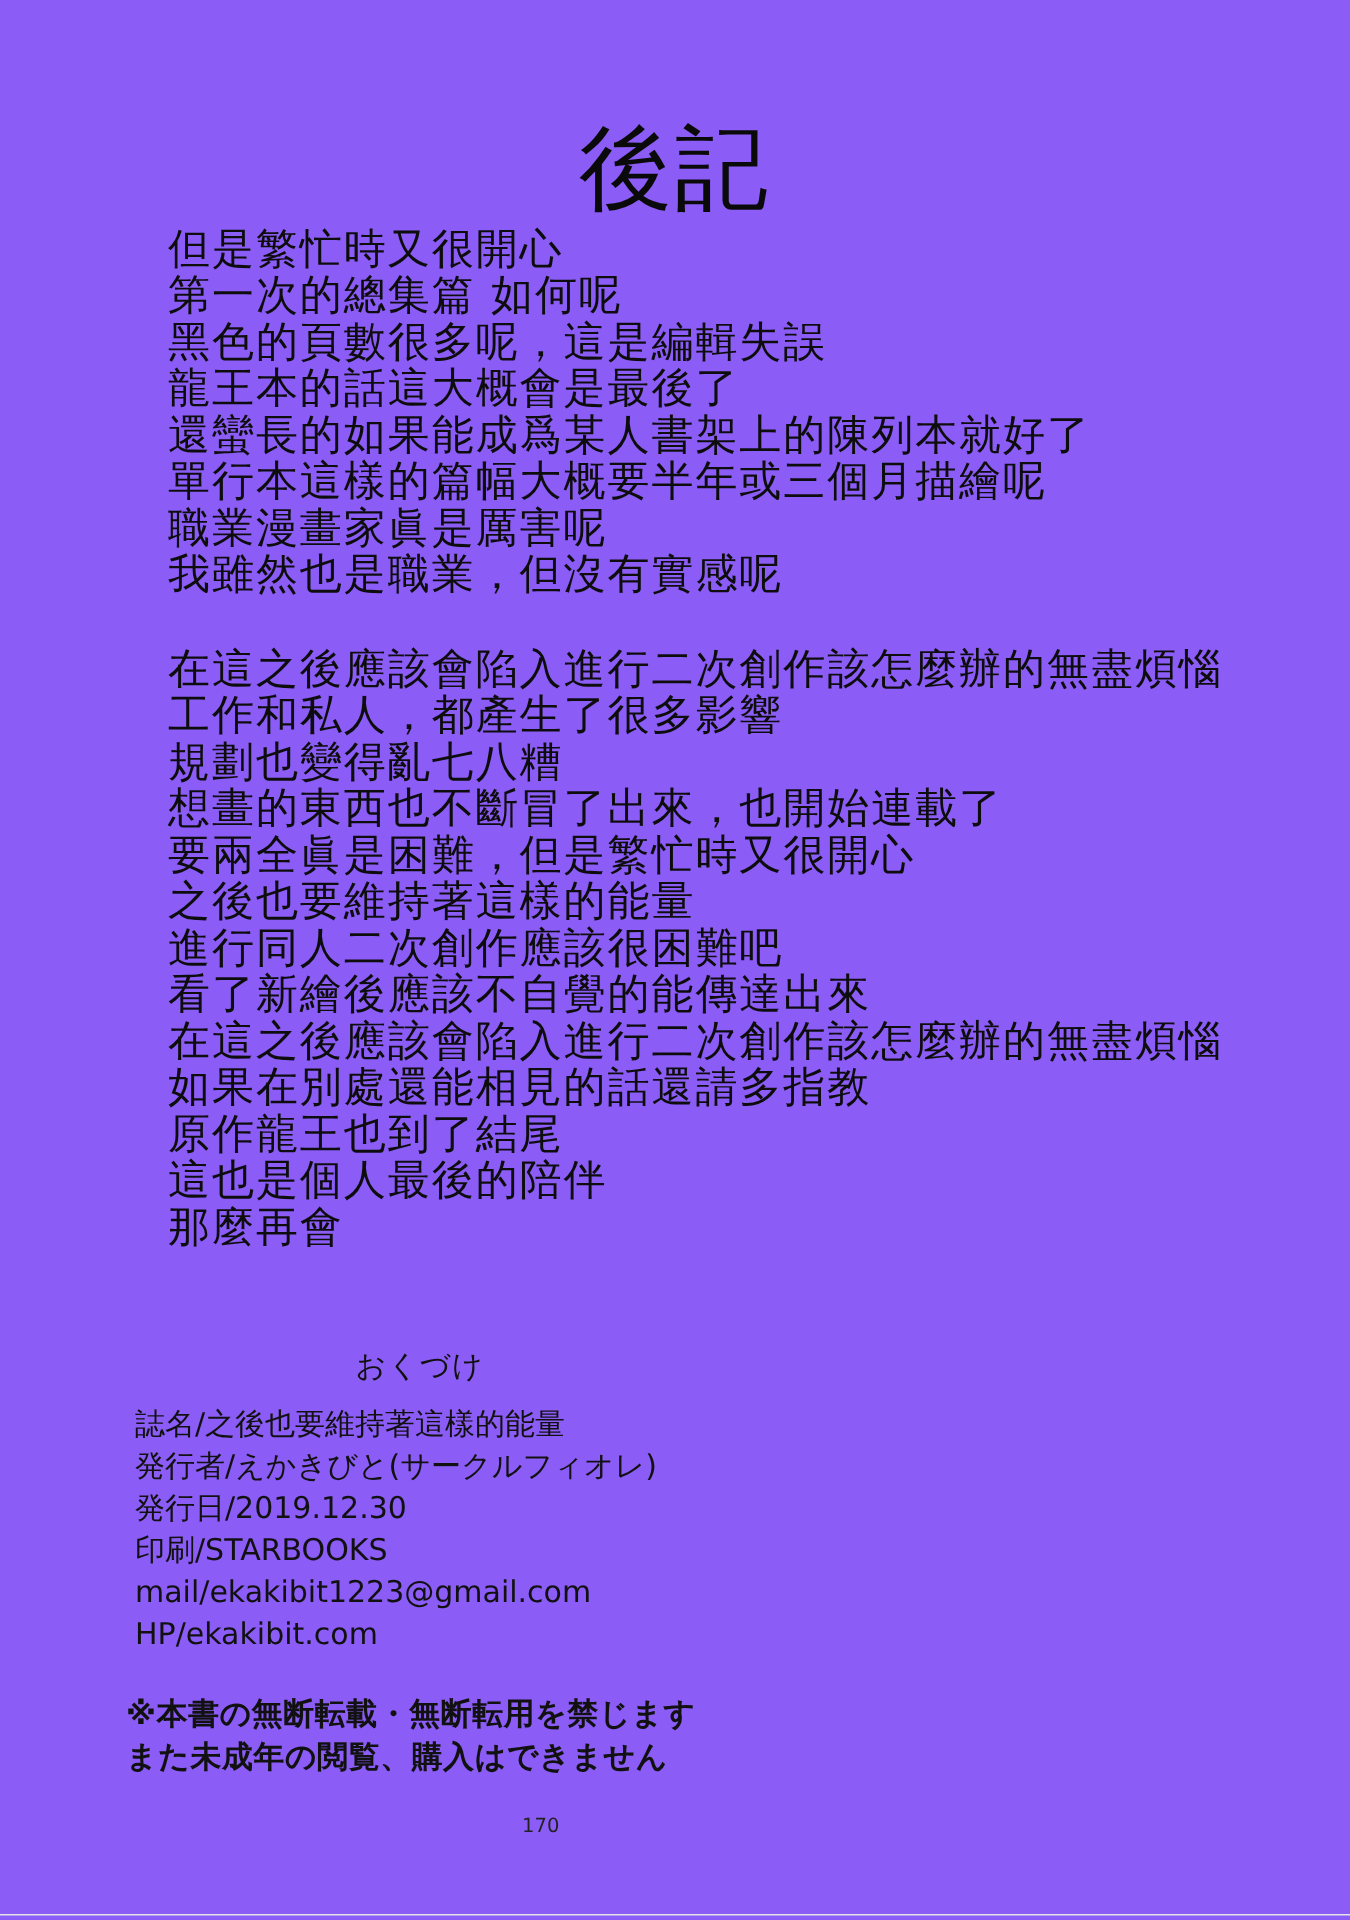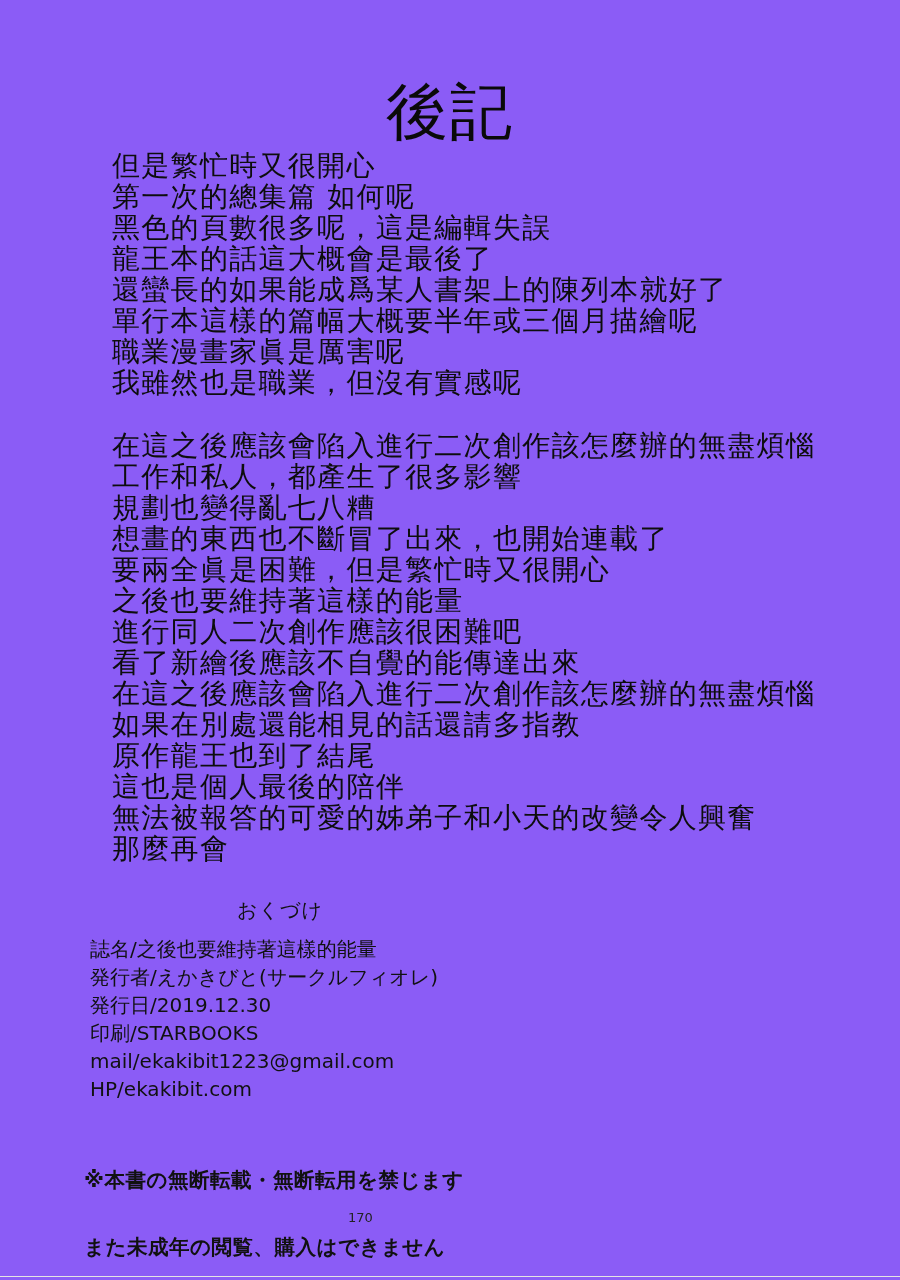--- a/index.html
+++ b/index.html
@@ -80,21 +80,20 @@
       top: 1128px;
       font-size: 20.5px;
       line-height: 29px;
       color: #111;
       font-weight: bold;
       letter-spacing: 0.5px;
     }
     .notice .row {
       display: block;
       white-space: nowrap;
-      margin-top: 38px;
     }
     .page-number {
       position: absolute;
       left: 0;
       width: 721px;
       top: 1210px;
       text-align: center;
       font-size: 13px;
       line-height: 16px;
       color: #222;
@@ -143,21 +142,20 @@
       <span class="line">規劃也變得亂七八糟</span>
       <span class="line">想畫的東西也不斷冒了出來，也開始連載了</span>
       <span class="line">要兩全眞是困難，但是繁忙時又很開心</span>
       <span class="line">之後也要維持著這樣的能量</span>
       <span class="line">進行同人二次創作應該很困難吧</span>
       <span class="line">看了新繪後應該不自覺的能傳達出來</span>
       <span class="line">在這之後應該會陷入進行二次創作該怎麼辦的無盡煩惱</span>
       <span class="line">如果在別處還能相見的話還請多指教</span>
       <span class="line">原作龍王也到了結尾</span>
       <span class="line">這也是個人最後的陪伴</span>
-      <span class="line">無法被報答的可愛的姊弟子和小天的改變令人興奮</span>
       <span class="line">那麼再會</span>
     </div>
   </div>
 
   <div class="colophon-title">おくづけ</div>
 
   <div class="colophon">
     <span class="row">誌名/之後也要維持著這樣的能量</span>
     <span class="row">発行者/えかきびと(サークルフィオレ)</span>
     <span class="row">発行日/2019.12.30</span>

